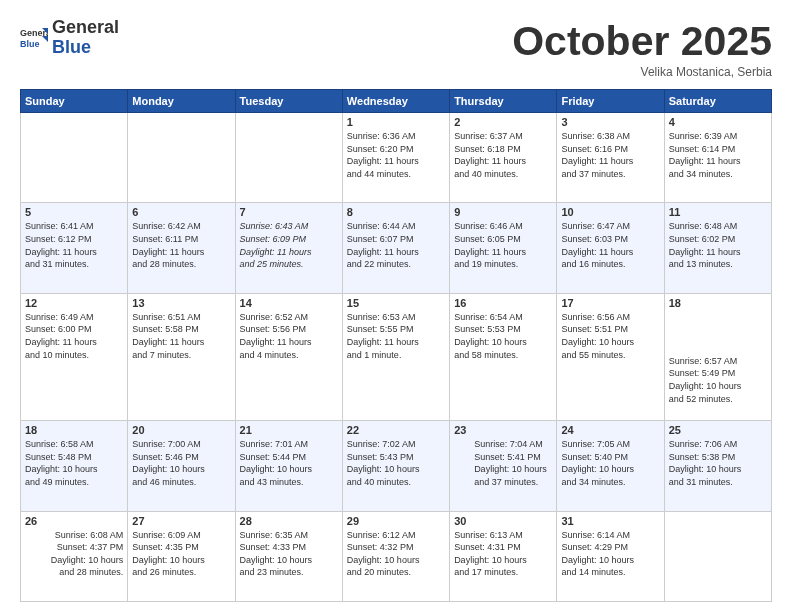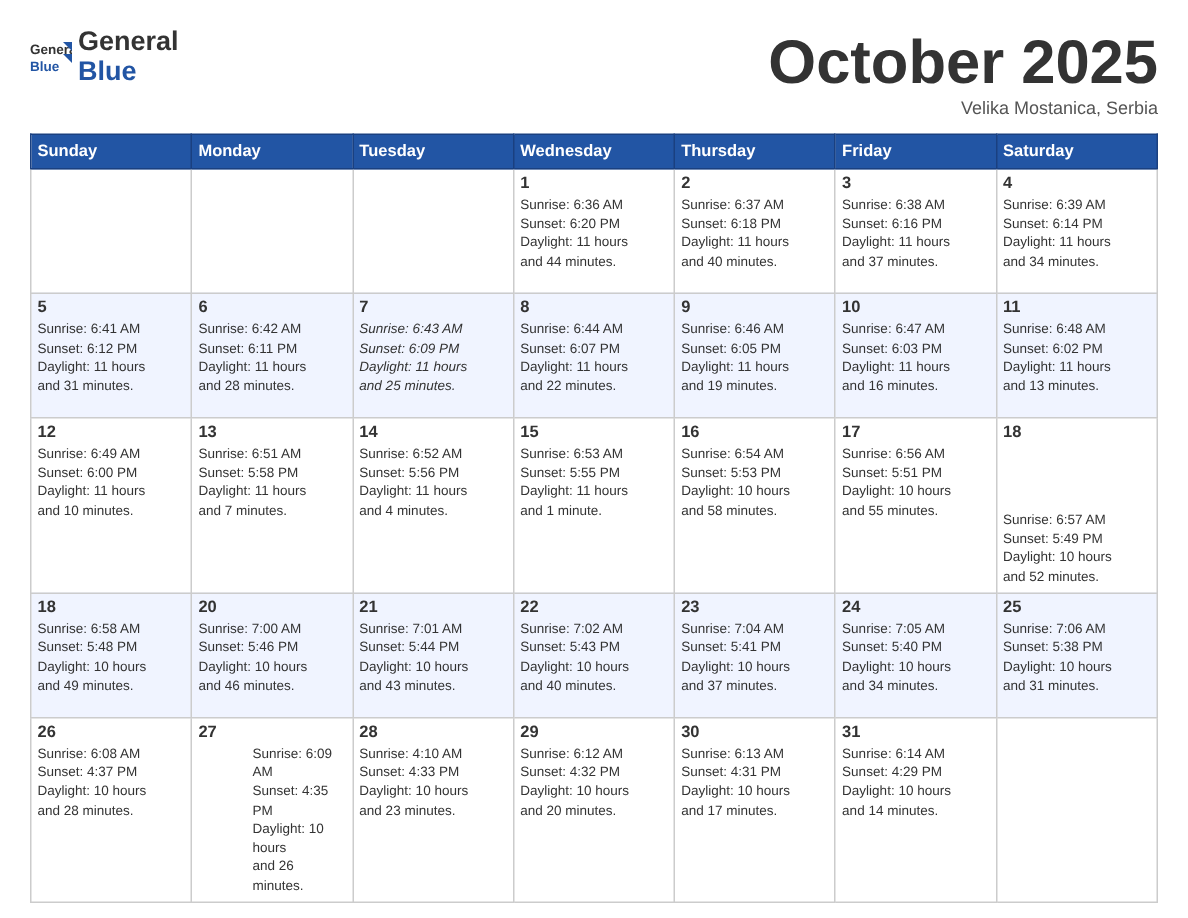--- a/index.html
+++ b/index.html
@@ -293,21 +293,21 @@
           </td>
           <td>
             <span class="day-num">22</span>
             <div class="day-info" style="white-space: pre-line;">Sunrise: 7:02 AM
 Sunset: 5:43 PM
 Daylight: 10 hours
 and 40 minutes.</div>
           </td>
           <td>
             <span class="day-num">23</span>
-            <div class="day-info" style="white-space: pre-line;">Sunrise: 7:04 AM
+            <div class="day-info" style="white-space: pre-line; margin-left: 20px;">Sunrise: 7:04 AM
 Sunset: 5:41 PM
 Daylight: 10 hours
 and 37 minutes.</div>
           </td>
           <td>
             <span class="day-num">24</span>
             <div class="day-info" style="white-space: pre-line;">Sunrise: 7:05 AM
 Sunset: 5:40 PM
 Daylight: 10 hours
 and 34 minutes.</div>
@@ -316,35 +316,35 @@
             <span class="day-num">25</span>
             <div class="day-info" style="white-space: pre-line;">Sunrise: 7:06 AM
 Sunset: 5:38 PM
 Daylight: 10 hours
 and 31 minutes.</div>
           </td>
         </tr>
         <tr>
           <td>
             <span class="day-num">26</span>
-            <div class="day-info" style="white-space: pre-line;">Sunrise: 6:08 AM
+            <div class="day-info" style="white-space: pre-line; text-align: right;">Sunrise: 6:08 AM
 Sunset: 4:37 PM
 Daylight: 10 hours
 and 28 minutes.</div>
           </td>
           <td>
             <span class="day-num">27</span>
-            <div class="day-info" style="white-space: pre-line; margin-left: 36px;">Sunrise: 6:09 AM
+            <div class="day-info" style="white-space: pre-line;">Sunrise: 6:09 AM
 Sunset: 4:35 PM
 Daylight: 10 hours
 and 26 minutes.</div>
           </td>
           <td>
             <span class="day-num">28</span>
-            <div class="day-info" style="white-space: pre-line;">Sunrise: 4:10 AM
+            <div class="day-info" style="white-space: pre-line;">Sunrise: 6:35 AM
 Sunset: 4:33 PM
 Daylight: 10 hours
 and 23 minutes.</div>
           </td>
           <td>
             <span class="day-num">29</span>
             <div class="day-info" style="white-space: pre-line;">Sunrise: 6:12 AM
 Sunset: 4:32 PM
 Daylight: 10 hours
 and 20 minutes.</div>

